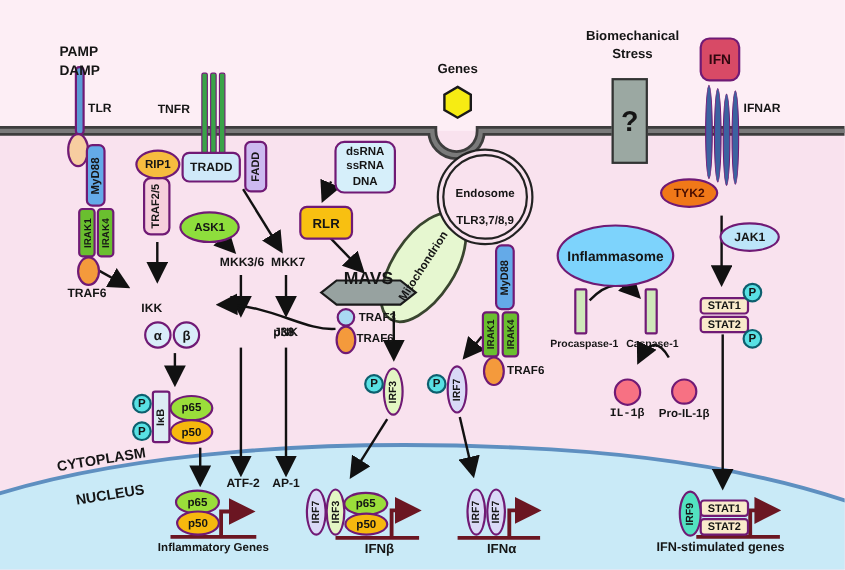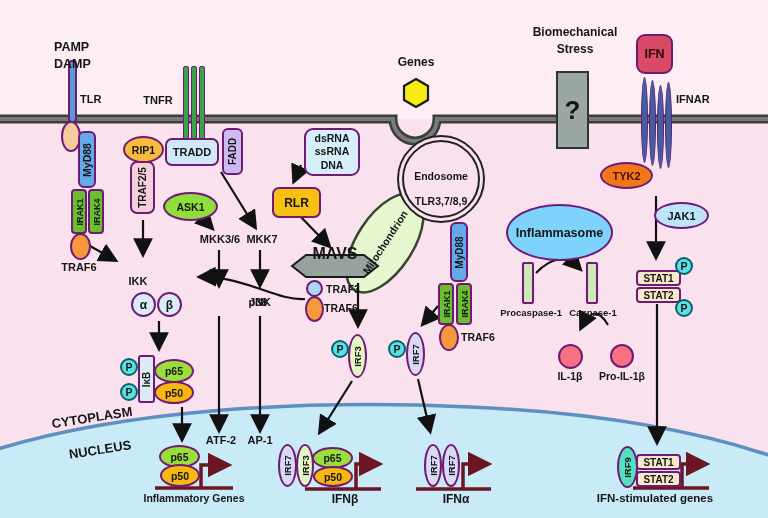--- a/index.html
+++ b/index.html
@@ -176,21 +176,21 @@
 
   <div class="node ell" style="left:506px;top:204px;width:107px;height:57px;background:#7dd3fc;font-size:12.5px;">
       <span>Inflammasome</span>
     </div>
   <div class="node" style="left:522px;top:262px;width:12px;height:42px;background:#cfe8ba;border-radius:2px;"></div>
   <div class="node" style="left:586px;top:262px;width:12px;height:42px;background:#cfe8ba;border-radius:2px;"></div>
   <div class="lbl" style="left:494px;top:307px;width:68px;font-size:9.5px;text-align:right;">Procaspase-1</div>
   <div class="lbl" style="left:564px;top:307px;width:58px;font-size:9.5px;">Caspase-1</div>
   <div class="node ell" style="left:558px;top:344px;width:25px;height:25px;background:#f77183;"></div>
   <div class="node ell" style="left:610px;top:344px;width:24px;height:24px;background:#f77183;"></div>
-  <div class="lbl" style="left:550px;top:370px;width:40px;font-size:10.5px;">IL-1β</div>
+  <div class="lbl" style="left:550px;top:370px;width:40px;font-size:10.5px;font-family:Liberation Mono, monospace;">IL-1β</div>
   <div class="lbl" style="left:594px;top:370px;width:56px;font-size:10.5px;">Pro-IL-1β</div>
 
   <div class="node" style="left:636px;top:270px;width:45px;height:16px;background:#f9eacb;border-radius:4px;font-size:10px;">
       <span>STAT1</span>
     </div>
   <div class="node" style="left:636px;top:287px;width:45px;height:16px;background:#f9eacb;border-radius:4px;font-size:10px;">
       <span>STAT2</span>
     </div>
   <div class="pcirc" style="left:675px;top:257px;">
       <span>P</span>

